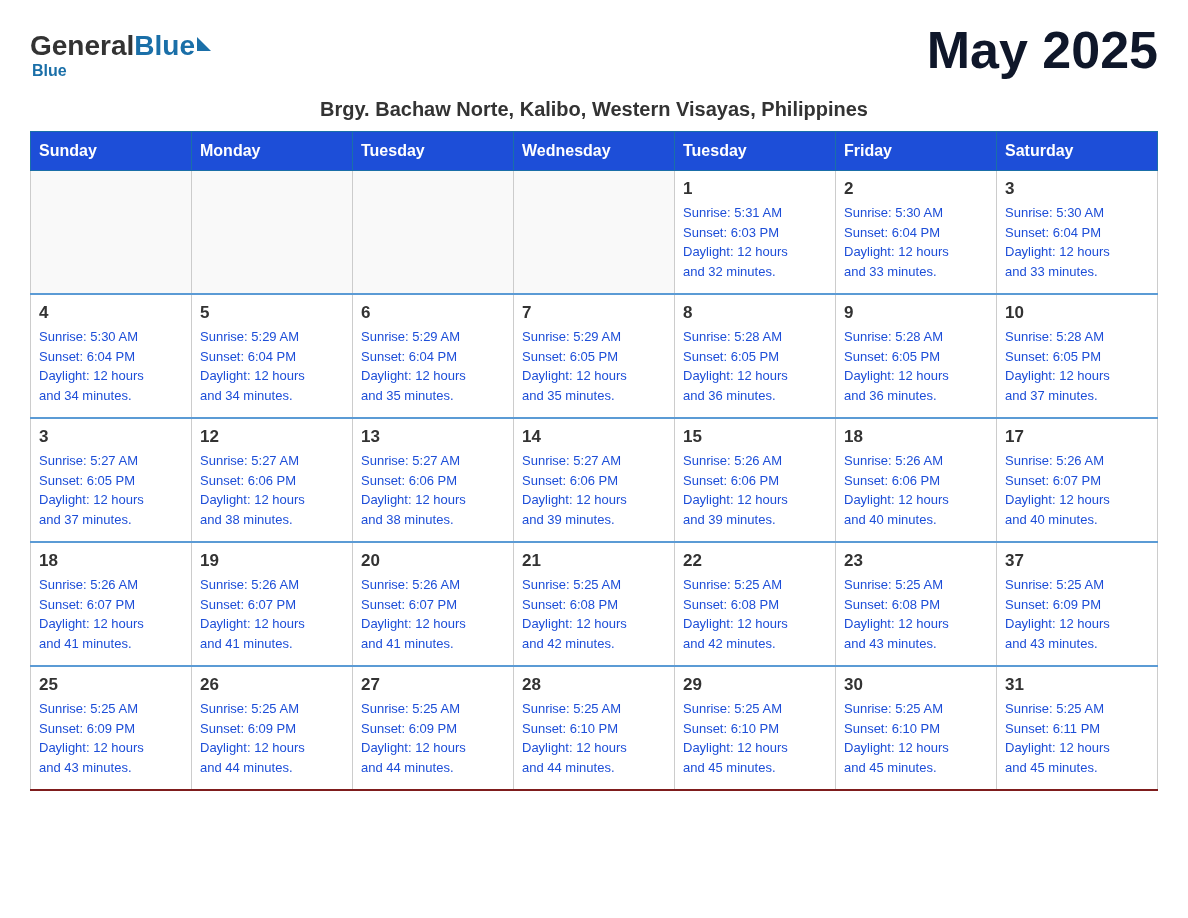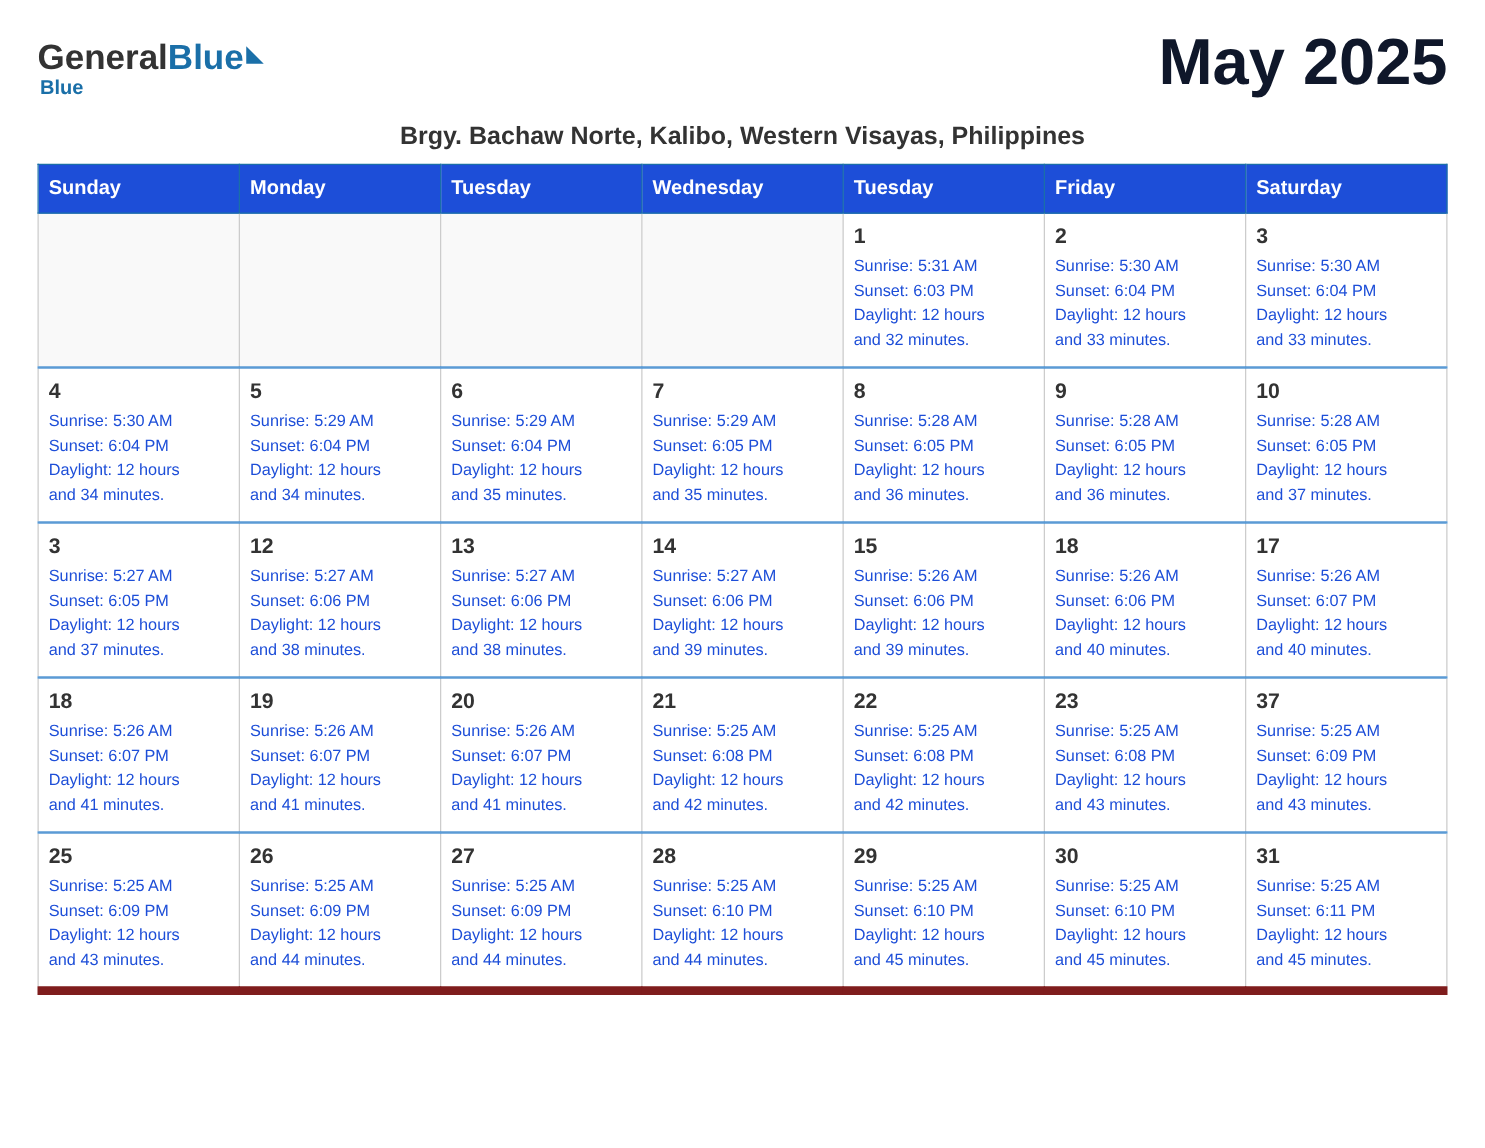--- a/index.html
+++ b/index.html
@@ -102,21 +102,21 @@
     }
     .day-info {
       font-size: 13px;
       color: #1d4ed8;
       line-height: 1.5;
     }
     .empty-cell {
       background: #f9f9f9;
     }
     .calendar tbody tr:last-child {
-      border-bottom: 7px solid #7f1d1d;
+      border-bottom: 2px solid #7f1d1d;
     }
   </style>
 </head>
 <body>
 
 <div class="header">
   <div class="logo">
     <div class="logo-text">
       <span class="logo-general">General</span>
       <div class="logo-blue-part">

